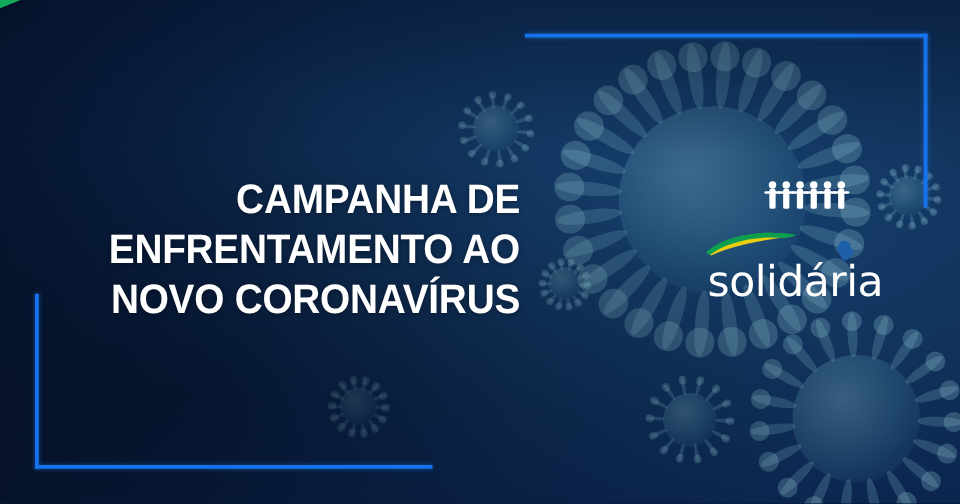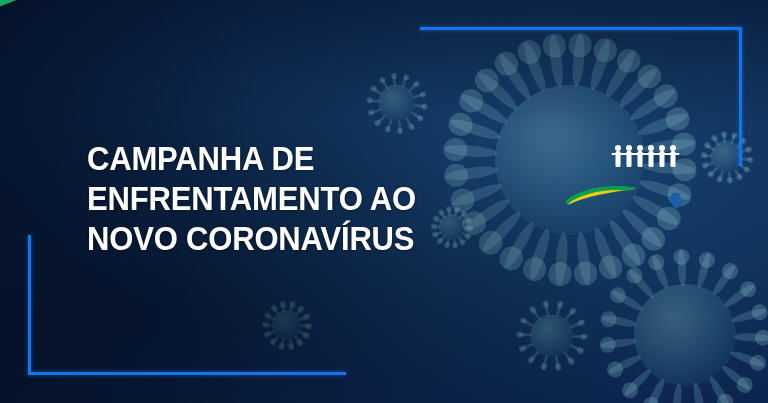--- a/index.html
+++ b/index.html
@@ -3,20 +3,21 @@
 <meta charset="utf-8">
 <style>
   html,body{margin:0;padding:0;background:#000;}
   body{font-family:"Liberation Sans",sans-serif;}
 
   #banner{
     position:relative;
     width:768px;height:403px;
     overflow:hidden;
     background:#0b2450;
+    text-align:right;
   }
 
   
   .bg-base{
     position:absolute;inset:0;
     background:
       radial-gradient(115% 95% at 72% 42%, #16406e 0%, #11335c 34%, #0c2650 62%, #081d41 100%),
       linear-gradient(135deg,#12294c 0%,#0b2450 45%,#071b3c 100%);
   }
   .bg-vignette{
@@ -352,15 +353,16 @@
         <path d="M1,17 C14,4 44,-2 73,3 C46,5 20,11 4,19 Z" fill="#0e9e4f"></path>
         <path d="M3,18.2 C16,6.2 45,0.6 71,4.2 C46,6.6 20,12 5,19.4 Z" fill="#f5d20c" opacity="0.95"></path>
         <path d="M1,17 C14,4 44,-2 73,3 C70,4.2 67,5 64,5.6 C41,3.2 17,8.6 4,19 Z" fill="#0e9e4f"></path>
       </svg>
 
       <svg class="brmap" viewBox="0 0 15 17">
         <path d="M5.6,0.4 L9.2,1.1 L11.4,3.2 L10.6,5.2 L12.6,6.4 L13.8,9.2 L12.1,12.4 L9.6,15.1 L6.4,16.4 L4.1,14.6 L3.2,11.6 L1.3,9.4 L0.6,6.2 L2.1,3.6 L3.4,1.2 Z" fill="#1d5fa8"></path>
       </svg>
     </div>
 
+    <div class="solidaria">solidária</div>
   </div>
 
 </div>
 
 </body></html>

